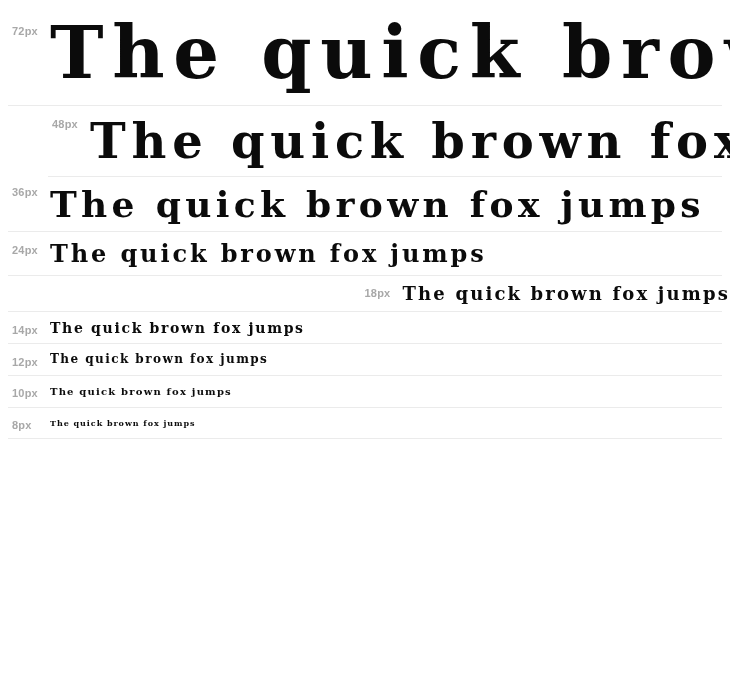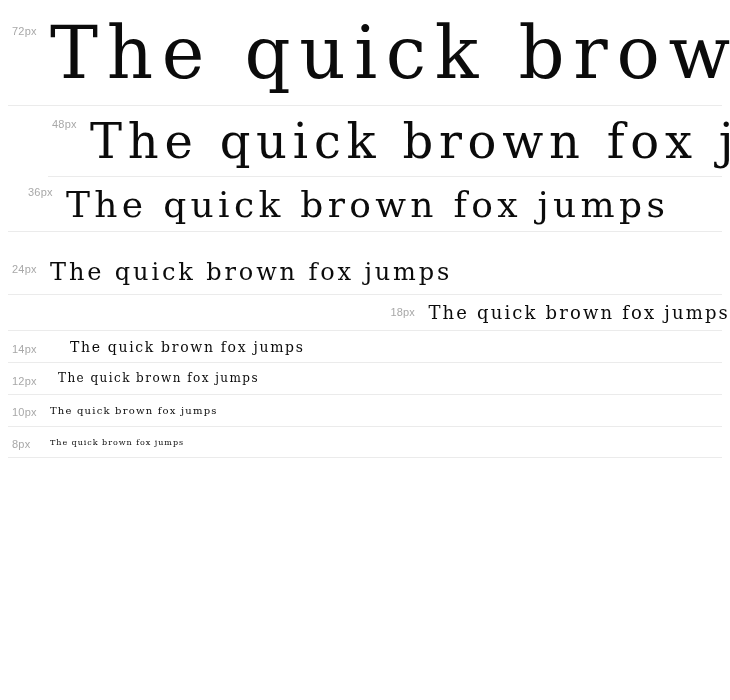--- a/index.html
+++ b/index.html
@@ -8,20 +8,21 @@
     background: #ffffff;
   }
   body {
     width: 730px;
     height: 700px;
     overflow: hidden;
     font-family: "Liberation Sans", "DejaVu Sans", sans-serif;
   }
   .waterfall {
     width: 730px;
+    font-weight: bold;
   }
   .row {
     display: flex;
     align-items: center;
     position: relative;
     overflow: hidden;
     white-space: nowrap;
     box-sizing: border-box;
   }
   
@@ -45,25 +46,25 @@
   .sample {
     font-family: "DejaVu Serif", "Liberation Serif", serif;
     color: #0b0b0b;
     letter-spacing: 0.12em;
     line-height: 1.15;
     white-space: nowrap;
   }
   
   .fs-72 { height: 106px; } .fs-72 .sample { font-size: 72px; } .fs-72 .size-label { padding-top: 25px; }
   .fs-48 { height: 71px; margin-left: 40px;  } .fs-48 .sample { font-size: 48px; } .fs-48 .size-label { padding-top: 12px; }
-  .fs-36 { height: 55px;  } .fs-36 .sample { font-size: 36px; } .fs-36 .size-label { padding-top: 9px; margin-left: 16px; }
-  .fs-24 { height: 44px; margin-top: 19px;  } .fs-24 .sample { font-size: 24px; } .fs-24 .size-label { padding-top: 12px; }
+  .fs-36 { height: 55px;  } .fs-36 .sample { font-size: 36px; } .fs-36 .size-label { padding-top: 9px; }
+  .fs-24 { height: 44px;  } .fs-24 .sample { font-size: 24px; } .fs-24 .size-label { padding-top: 12px; }
   .fs-18 { height: 36px; justify-content: flex-end;  } .fs-18 .sample { font-size: 18px; } .fs-18 .size-label { padding-top: 11px; }
-  .fs-14 { height: 32px; gap: 20px;  } .fs-14 .sample { font-size: 14px; } .fs-14 .size-label { padding-top: 12px; }
-  .fs-12 { height: 32px; gap: 8px;  } .fs-12 .sample { font-size: 12px; } .fs-12 .size-label { padding-top: 12px; }
+  .fs-14 { height: 32px;  } .fs-14 .sample { font-size: 14px; } .fs-14 .size-label { padding-top: 12px; }
+  .fs-12 { height: 32px;  } .fs-12 .sample { font-size: 12px; } .fs-12 .size-label { padding-top: 12px; }
   .fs-10 { height: 32px;  } .fs-10 .sample { font-size: 10px; } .fs-10 .size-label { padding-top: 11px; }
   .fs-8  { height: 31px;  } .fs-8  .sample { font-size: 8px;  } .fs-8  .size-label { padding-top: 11px; }
 </style>
 </head>
 <body>
 
 <div class="waterfall">
 
   <div class="row fs-72">
     <span class="size-label">72px</span>

